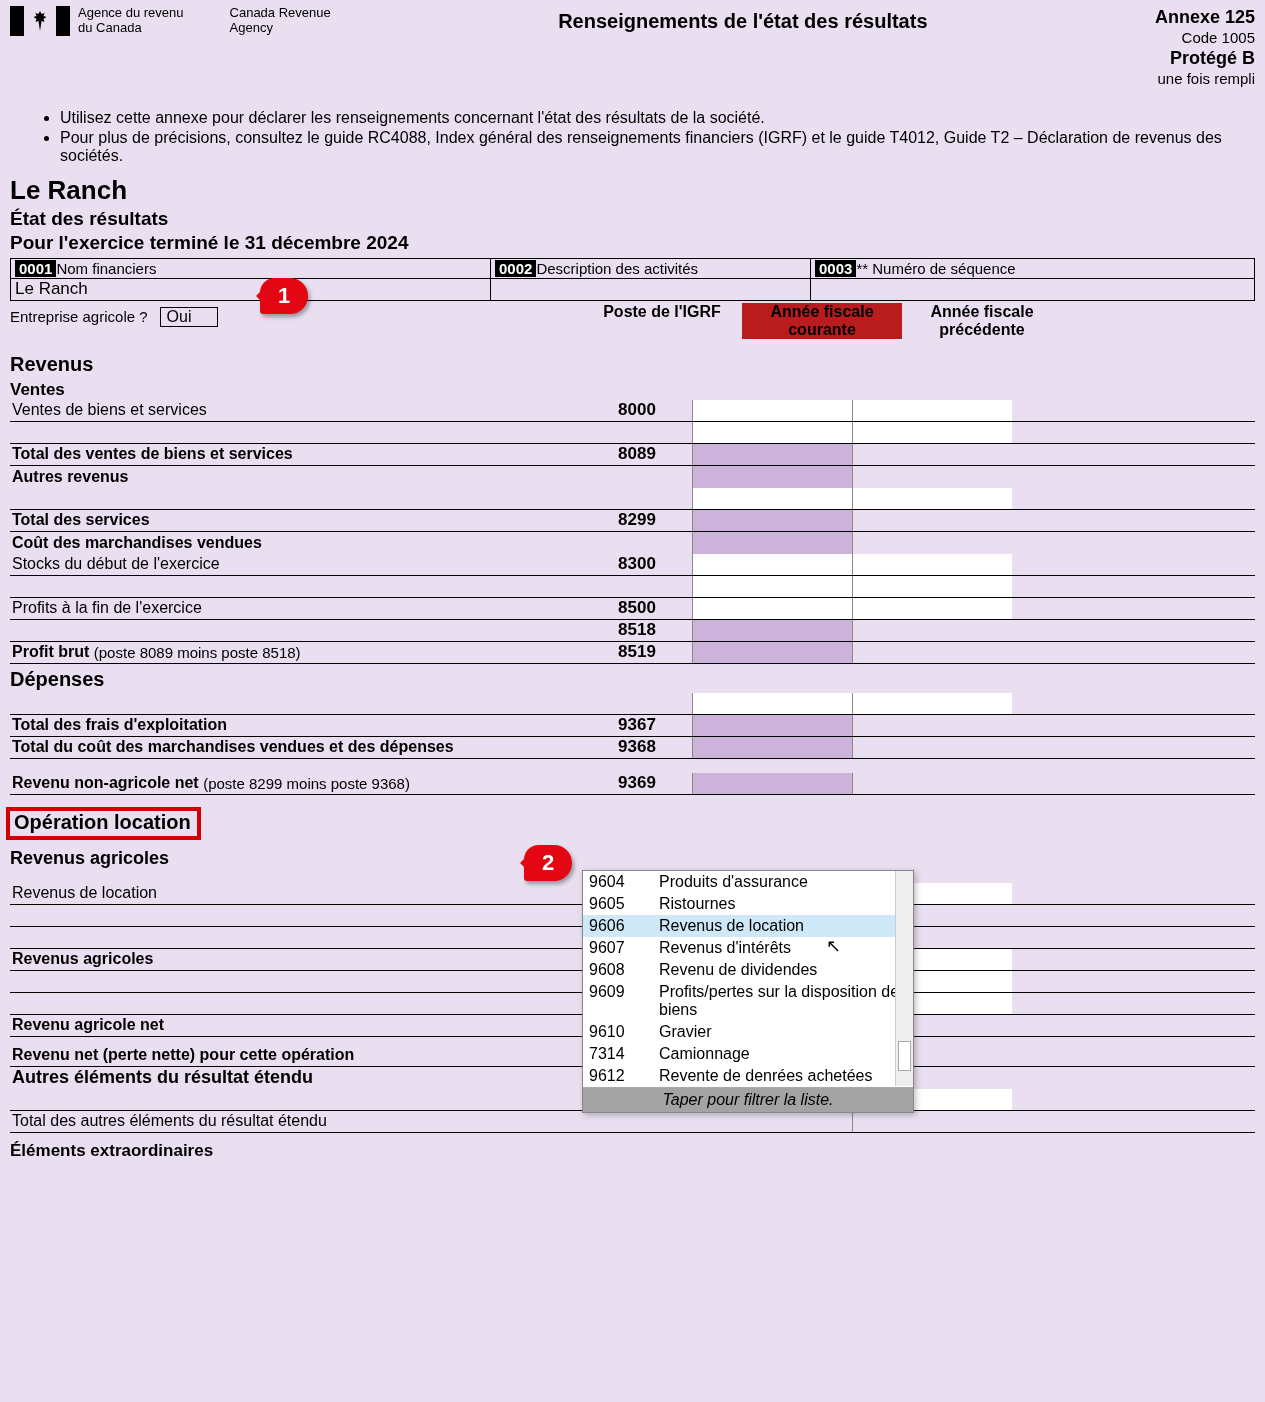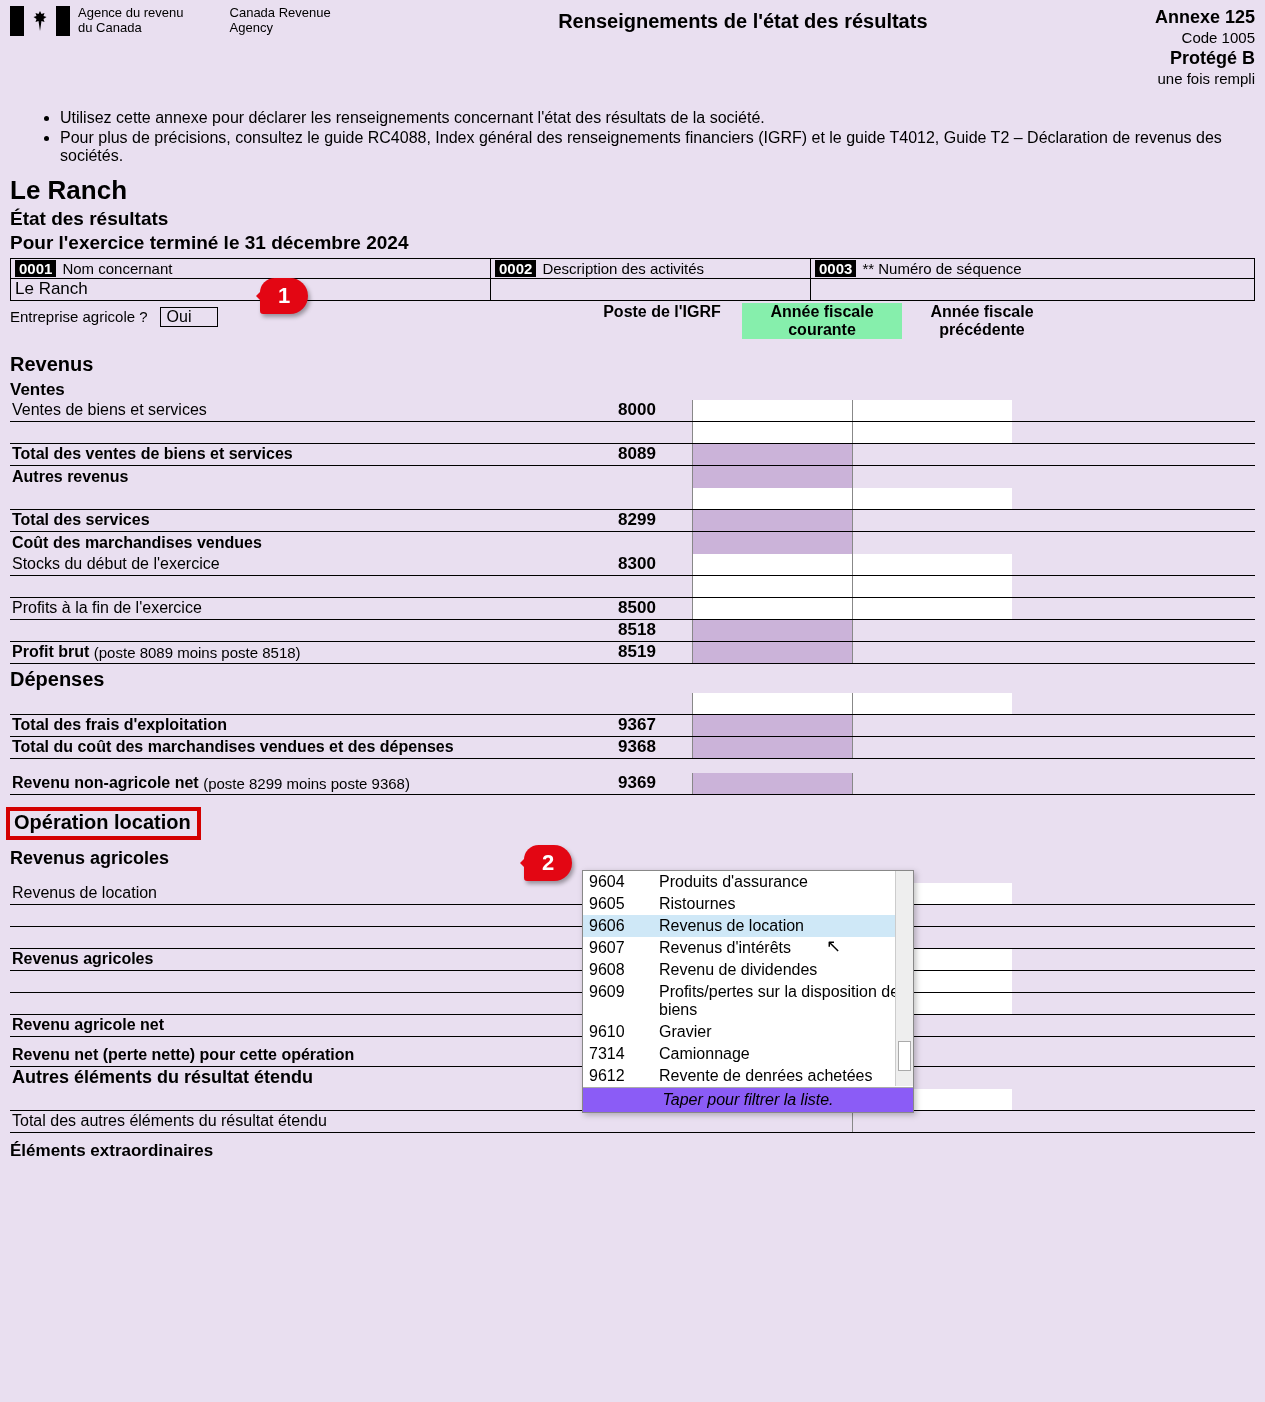--- a/index.html
+++ b/index.html
@@ -25,31 +25,31 @@
   .title-center { flex: 1; text-align: center; font-weight: bold; font-size: 20px; padding-top: 4px; }
   .annex { text-align: right; font-size: 15px; line-height: 1.25; }
   .annex .big { font-weight: bold; font-size: 18px; }
   ul.instr { margin: 20px 10px 10px 30px; padding: 0 20px; font-size: 16px; }
   ul.instr li { margin-bottom: 2px; }
   h1.company { font-size: 26px; margin: 6px 0 2px 0; font-weight: bold; }
   h2.sub { font-size: 19px; margin: 2px 0; font-weight: bold; }
   .fields-row { display: flex; border: 1.5px solid #000; margin-top: 4px; }
   .field { border-right: 1.5px solid #000; }
   .field:last-child { border-right: none; }
-  .field-head { display: flex; align-items: center; gap: 6px; font-size: 15px; padding: 1px 4px; }
+  .field-head { display: flex; align-items: center; font-size: 15px; padding: 1px 4px; }
   .code-box { background: #000; color: #fff; font-weight: bold; padding: 0 4px; font-size: 15px; }
   .field-val { border-top: 1.5px solid #000; padding: 0 4px; font-size: 17px; min-height: 22px; }
   .f1 { flex: 0 0 480px; }
   .f2 { flex: 0 0 320px; }
   .f3 { flex: 1; }
   .ag-row { display: flex; align-items: center; gap: 12px; margin: 6px 0 0 0; }
   .ag-box { border: 1.5px solid #000; padding: 0 26px 0 6px; font-size: 16px; }
   .col-headers { display: flex; font-weight: bold; font-size: 16px; text-align: center; margin-top: -28px; }
   .col-headers .c { flex: 0 0 160px; padding: 0 4px; }
-  .col-headers .cur { background: #86efac; }
+  .col-headers .cur { background: #b91c1c; }
   .section-h1 { font-size: 20px; font-weight: bold; margin: 14px 0 2px 0; }
   .section-h2 { font-size: 17px; font-weight: bold; margin: 4px 0 0 0; }
   .line { display: flex; align-items: stretch; border-bottom: 1.5px solid #000; min-height: 22px; }
   .line.noborder { border-bottom: none; }
   .line .label { flex: 0 0 572px; padding: 0 2px; font-size: 16px; display: flex; align-items: center; }
   .line .label.bold { font-weight: bold; }
   .line .gcode { flex: 0 0 110px; text-align: center; font-weight: bold; font-size: 17px; display: flex; align-items: center; justify-content: center; }
   .line .cell { flex: 0 0 160px; border-left: 1px solid #888; }
   .line .cell.white { background: #fff; }
   .line .cell.cur { background: #cbb3d9; }
@@ -69,21 +69,21 @@
     border: 10px solid transparent; border-right-color: #e30613;
   }
   .dropdown {
     position: absolute; left: 582px; top: 870px; width: 332px;
     background: #fff; border: 1px solid #888; box-shadow: 2px 2px 6px rgba(0,0,0,0.25);
     font-size: 16px; z-index: 50;
   }
   .dropdown .opt { display: flex; padding: 2px 6px; gap: 24px; cursor: default; }
   .dropdown .opt.sel { background: #cfe8f7; }
   .dropdown .opt .c { flex: 0 0 46px; }
-  .dropdown .foot { background: #8b5cf6; text-align: center; font-style: italic; padding: 3px 0; border-top: 1px solid #aaa; }
+  .dropdown .foot { background: #a3a3a3; text-align: center; font-style: italic; padding: 3px 0; border-top: 1px solid #aaa; }
   .dropdown .scroll { position: absolute; right: 0; top: 0; bottom: 26px; width: 18px; background: #eee; border-left: 1px solid #ccc; }
   .dropdown .scroll .thumb { position: absolute; left: 2px; right: 2px; top: 170px; height: 30px; background: #fff; border: 1px solid #aaa; }
   .gcode-input { display: flex; align-items: center; justify-content: center; gap: 6px; color: #0030d0; font-weight: bold; }
   .tri { font-size: 11px; color: #777; }
   .cursor-icon { position: absolute; left: 826px; top: 935px; z-index: 60; font-size: 18px; color: #000; pointer-events: none; }
   .note { font-weight: normal; font-size: 15px; }
 </style>
 </head>
 <body>
 
@@ -126,21 +126,21 @@
   </ul>
 
   <h1 class="company">Le Ranch</h1>
   <h2 class="sub">État des résultats</h2>
   <h2 class="sub">Pour l'exercice terminé le 31 décembre 2024</h2>
 
   <div class="fields-row">
     <div class="field f1">
       <div class="field-head">
         <span class="code-box">0001</span>
-        <span>Nom concernant</span>
+        <span>Nom financiers</span>
       </div>
       <div class="field-val">Le Ranch</div>
     </div>
     <div class="field f2">
       <div class="field-head">
         <span class="code-box">0002</span>
         <span>Description des activités</span>
       </div>
       <div class="field-val"></div>
     </div>

